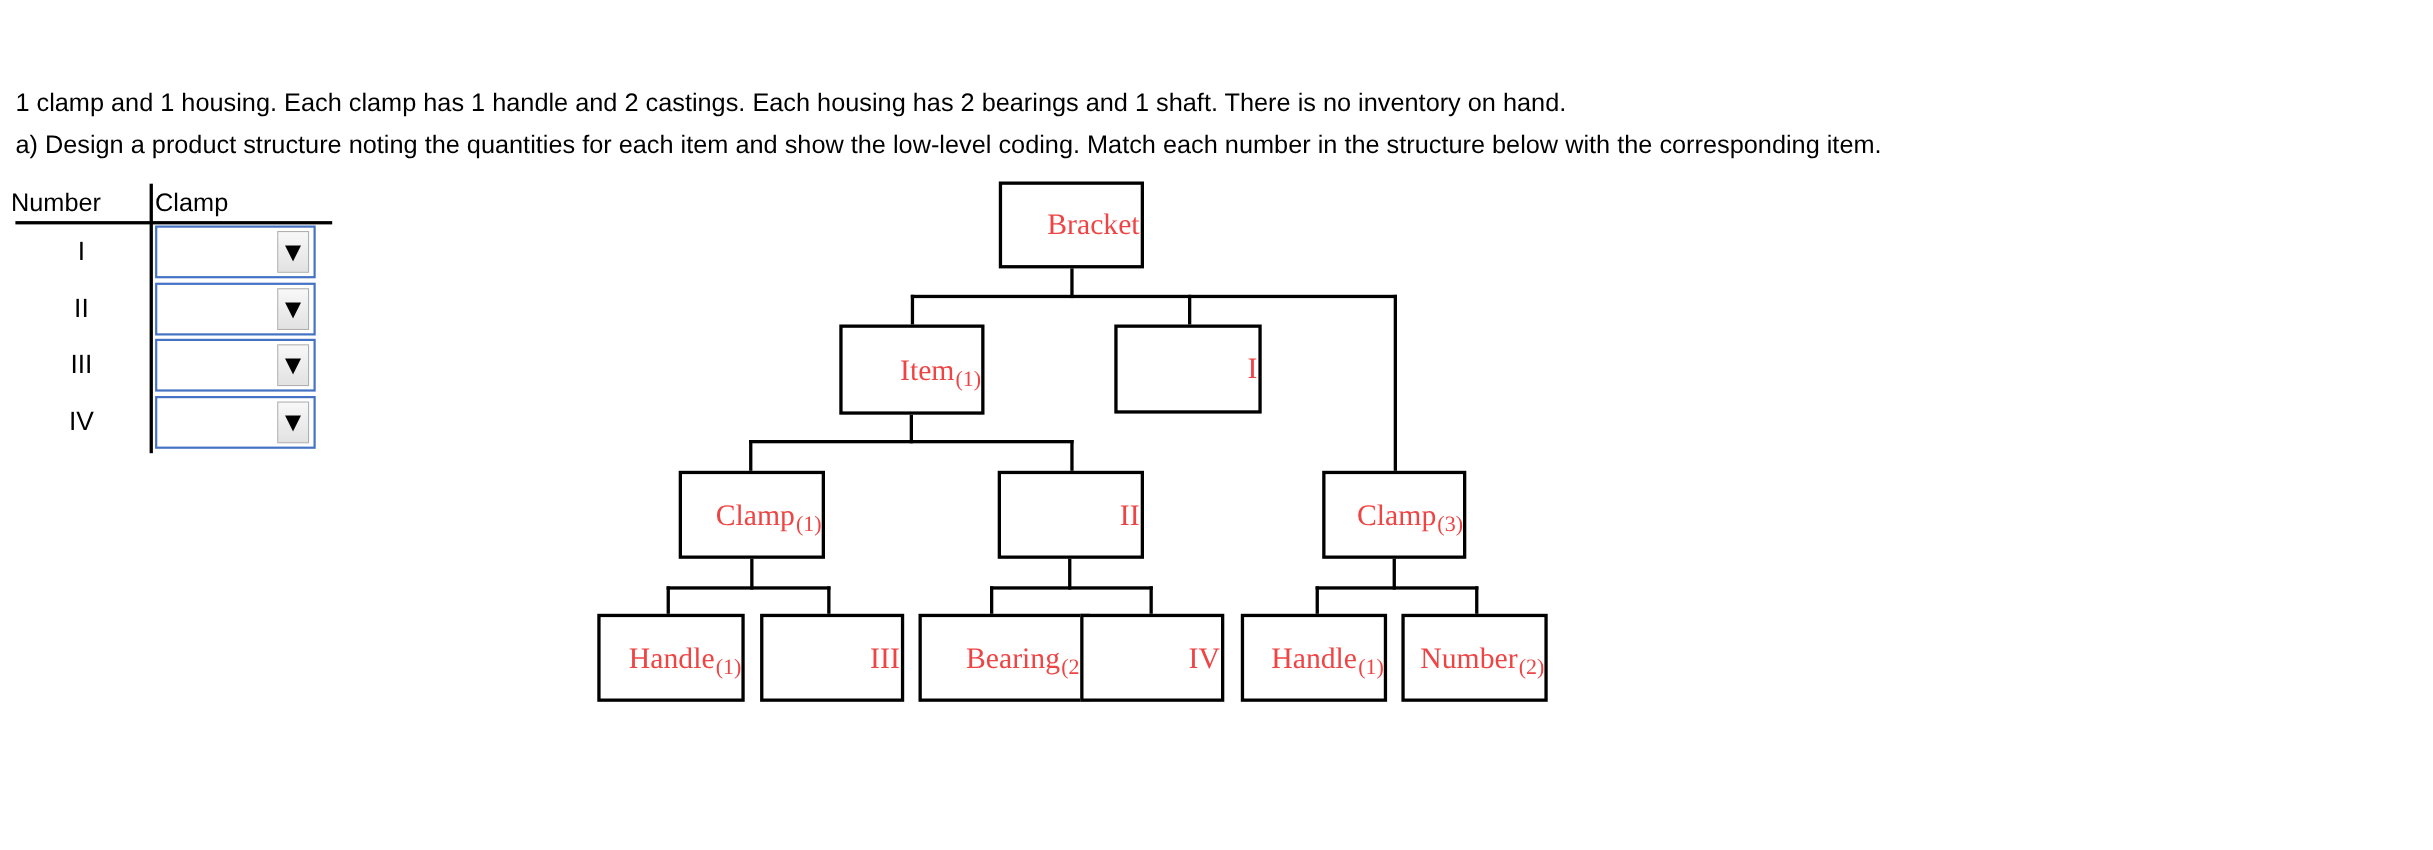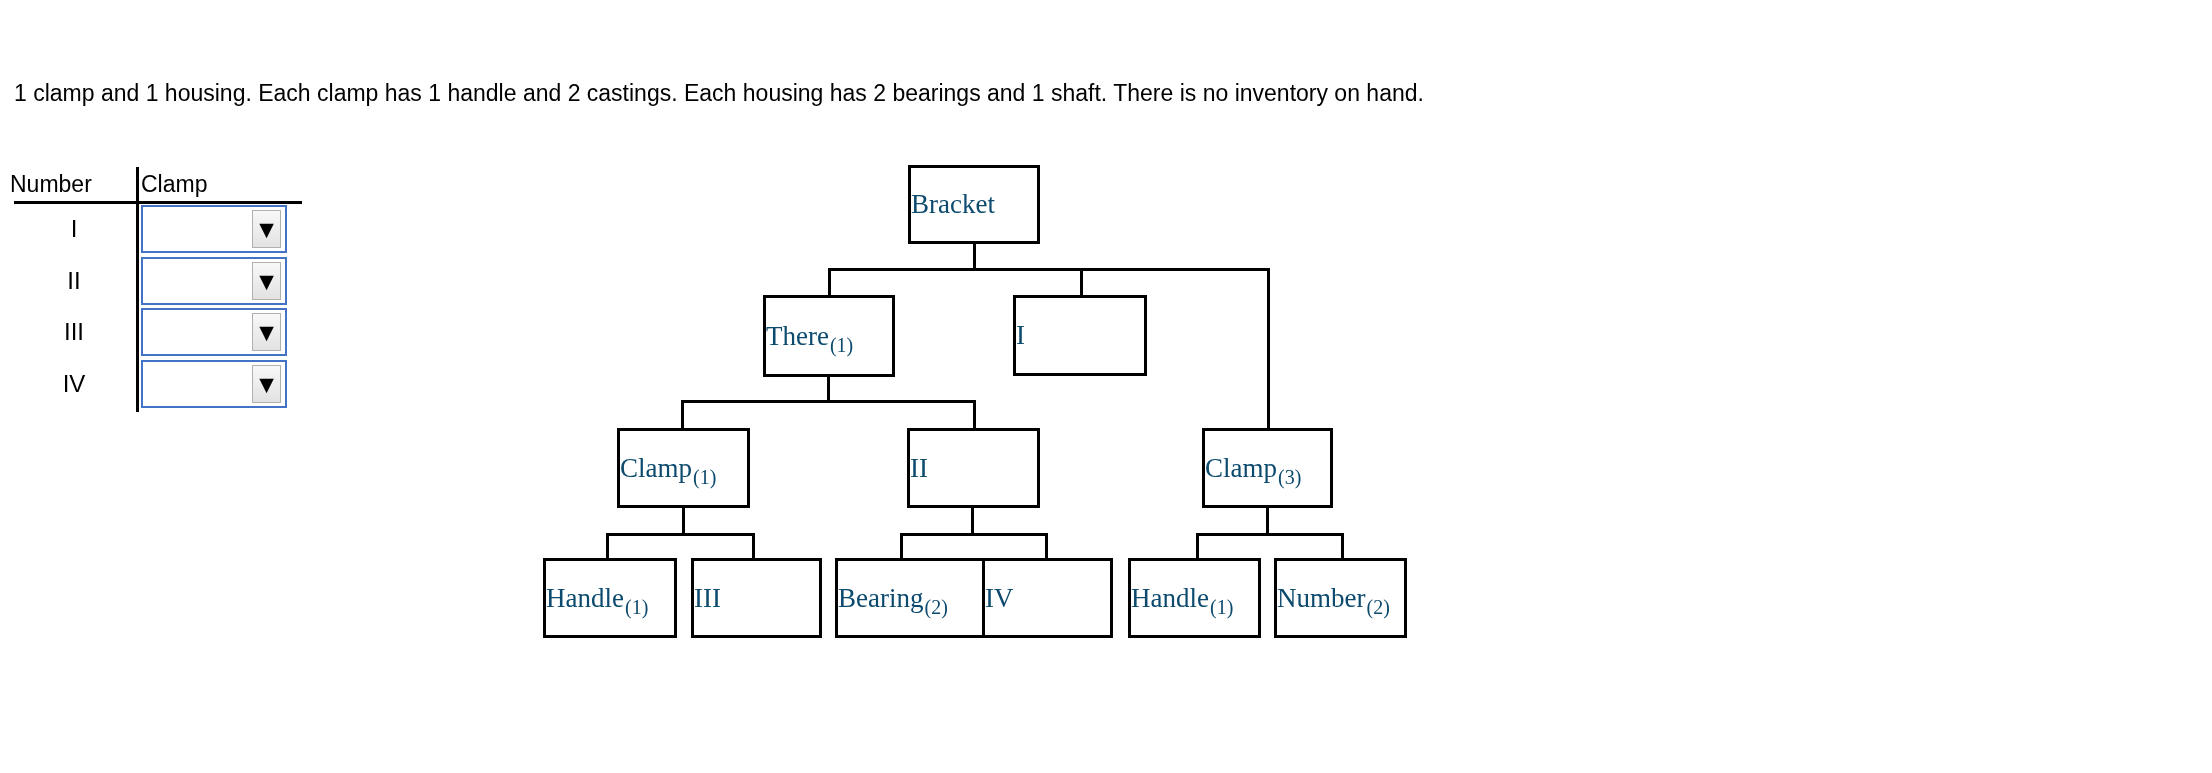--- a/index.html
+++ b/index.html
@@ -62,40 +62,41 @@
     color:#000000;
     line-height:1;
     font-family:"DejaVu Sans", sans-serif;
   }
   
   .tnode{
     position:absolute;
     box-sizing:border-box;
     border:3px solid #000000;
     background:#ffffff;
-    display:flex;align-items:center;justify-content:flex-start;
+    display:flex;align-items:center;justify-content:flex-end;
     font-family:"Liberation Serif", serif;
     font-size:27px;
-    color:#0c4a6e;
+    color:#ef4444;
     white-space:nowrap;
   }
   .tnode .nqty{
     font-size:20px;
     position:relative;
     top:9px;
     margin-left:1px;
   }
   .cline{position:absolute;background:#000000;}
 </style>
 </head>
 <body>
 
 <div id="canvas">
 
   <div class="para" style="top:54px;margin-top:24px;">1 clamp and 1 housing. Each clamp has 1 handle and 2 castings. Each housing has 2 bearings and 1 shaft. There is no inventory on hand.</div>
+  <div class="para" style="top:116px;">a) Design a product structure noting the quantities for each item and show the low-level coding. Match each number in the structure below with the corresponding item.</div>
 
   <div>
     <div class="th" style="left:10px;top:171px;width:128px;">Number</div>
     <div class="th" style="left:141px;top:171px;width:147px;">Clamp</div>
     <div class="tline" style="left:136px;top:167px;width:3px;height:245px;"></div>
     <div class="tline" style="left:14px;top:201px;width:288px;height:3px;"></div>
 
     <div class="rownum" style="top:205px;">I</div>
     <div class="rownum" style="top:257px;">II</div>
     <div class="rownum" style="top:308px;">III</div>
@@ -153,21 +154,21 @@
     <div class="cline" style="left:1266px;top:506px;width:3px;height:30px;"></div>
     <div class="cline" style="left:1196px;top:533px;width:148px;height:3px;"></div>
     <div class="cline" style="left:1196px;top:533px;width:3px;height:28px;"></div>
     <div class="cline" style="left:1341px;top:533px;width:3px;height:28px;"></div>
 
     <div class="tnode" style="left:908px;top:165px;width:132px;height:79px;">
       <span class="nlabel">Bracket</span>
         <span class="nqty"></span>
     </div>
     <div class="tnode" style="left:763px;top:295px;width:132px;height:82px;">
-      <span class="nlabel">There</span>
+      <span class="nlabel">Item</span>
         <span class="nqty">(1)</span>
     </div>
     <div class="tnode" style="left:1013px;top:295px;width:134px;height:81px;">
       <span class="nlabel">I</span>
         <span class="nqty"></span>
     </div>
     <div class="tnode" style="left:617px;top:428px;width:133px;height:80px;">
       <span class="nlabel">Clamp</span>
         <span class="nqty">(1)</span>
     </div>

